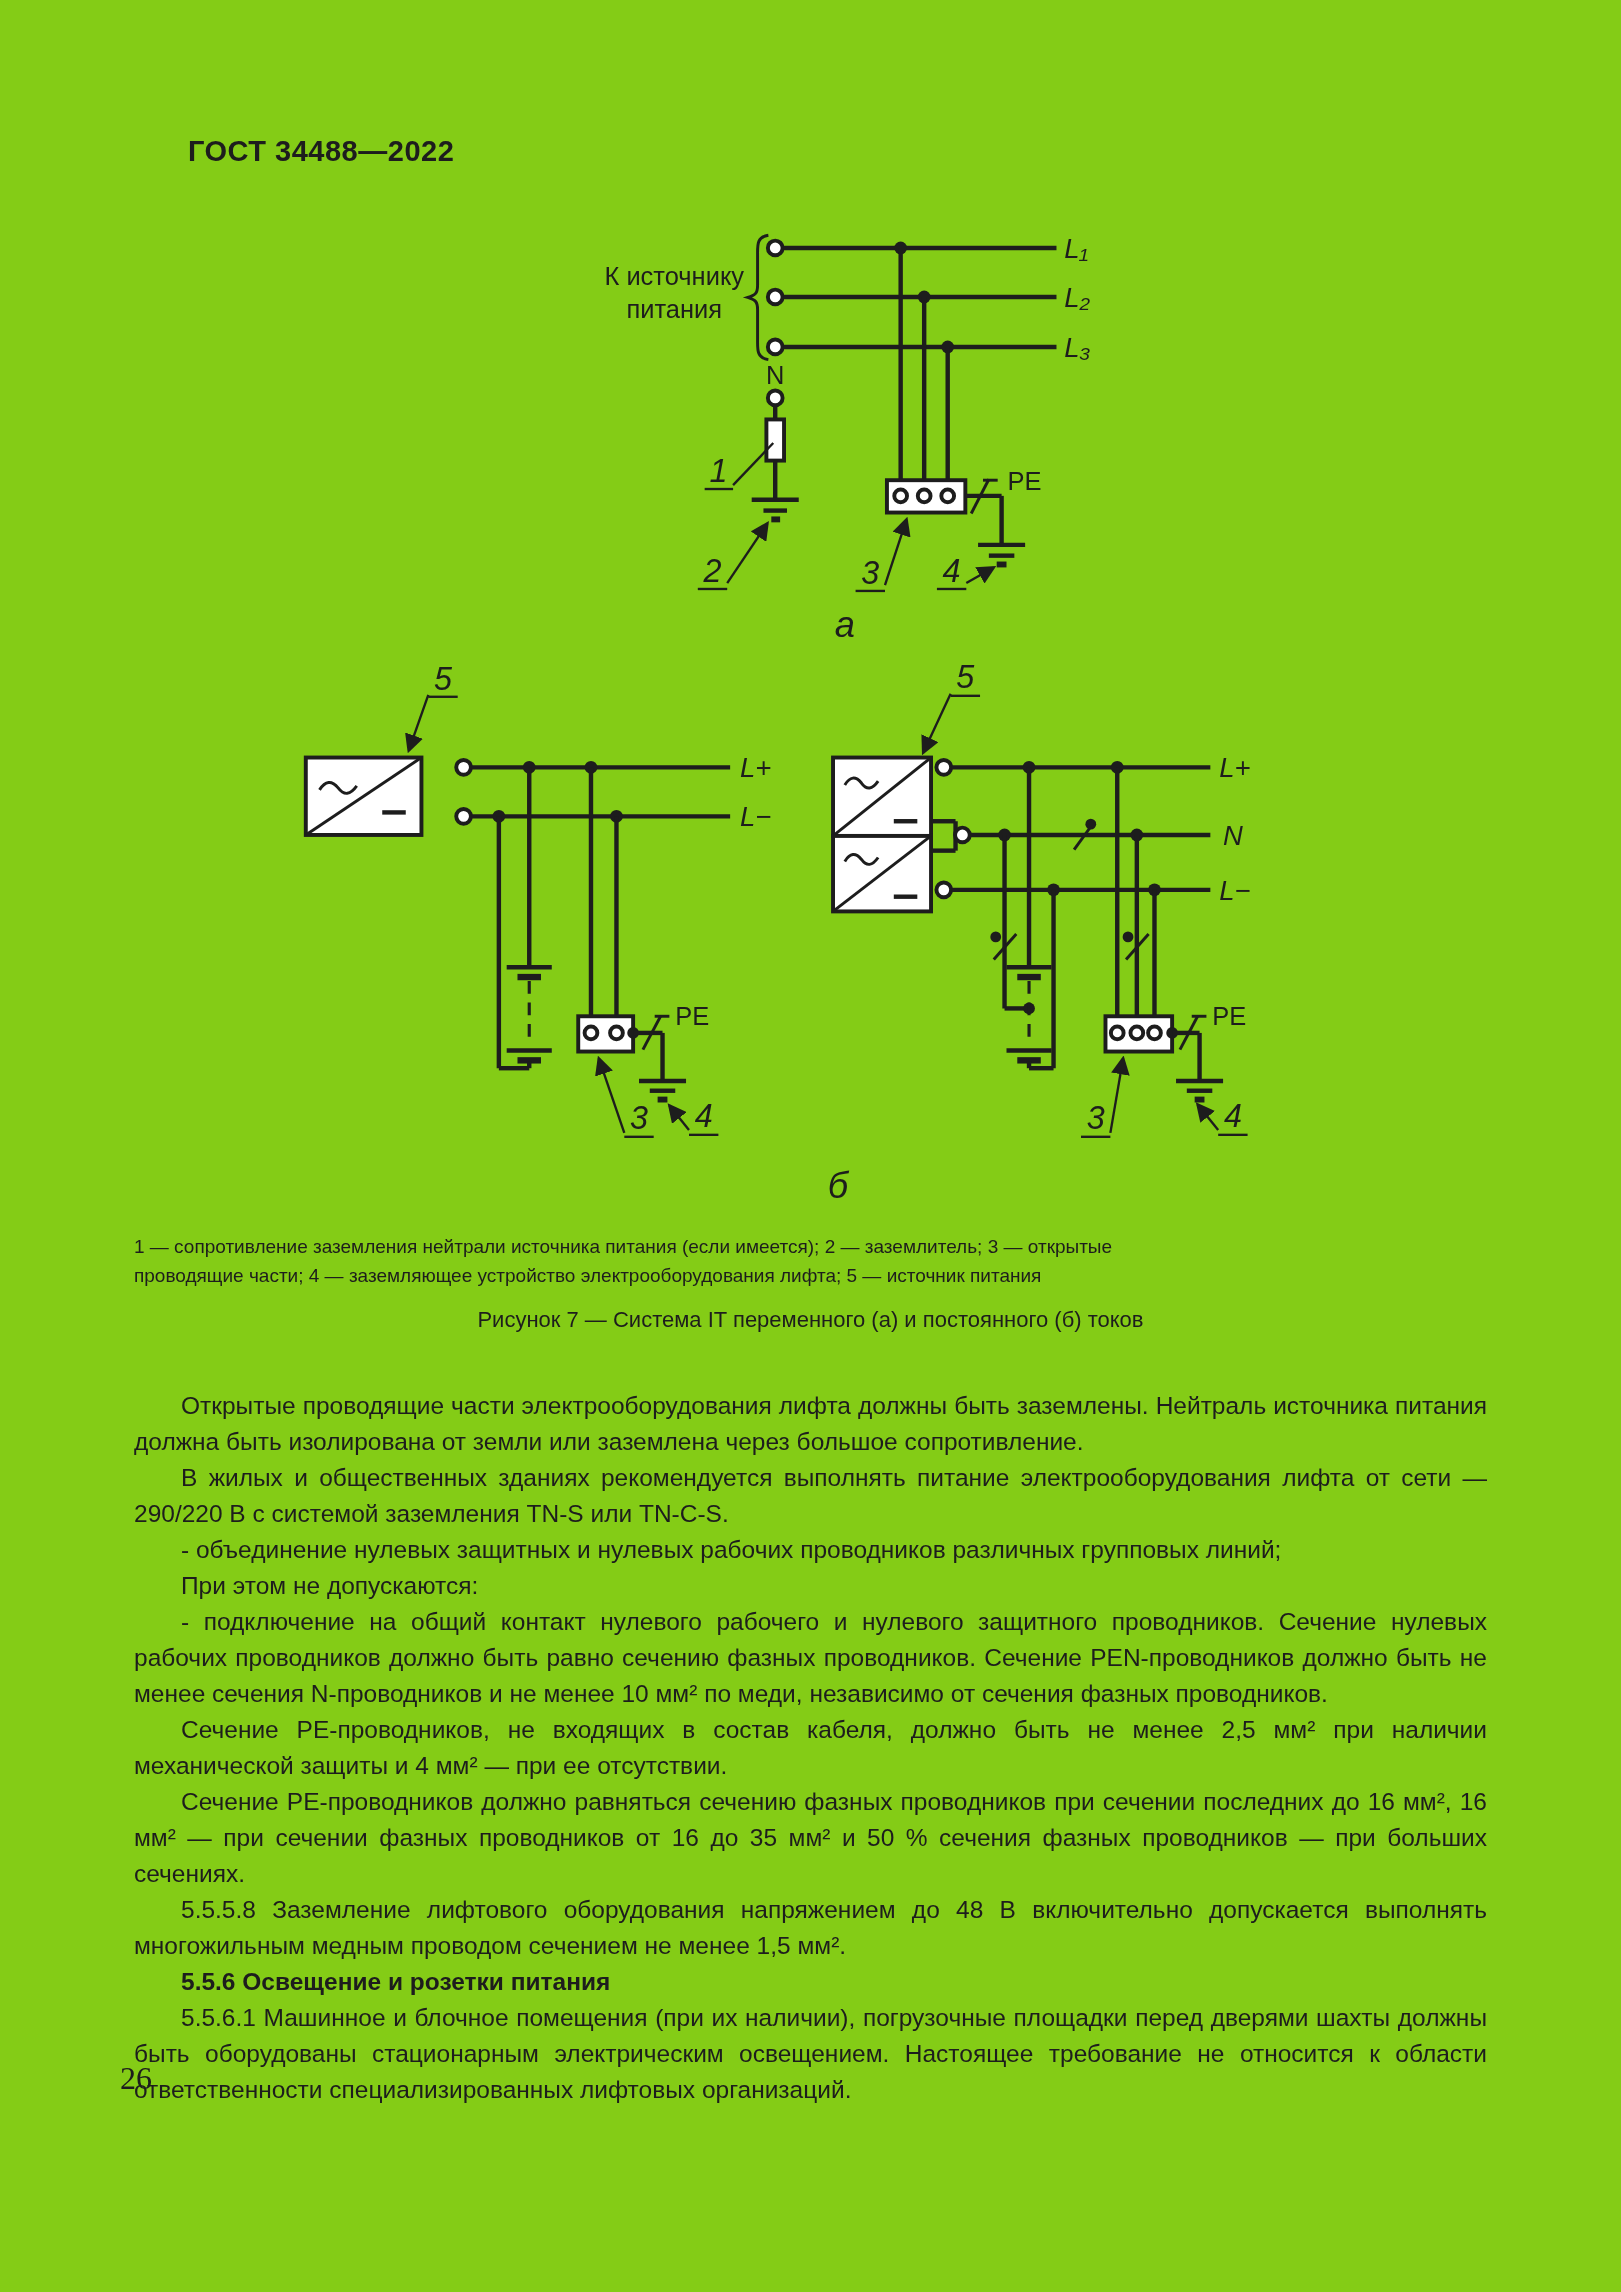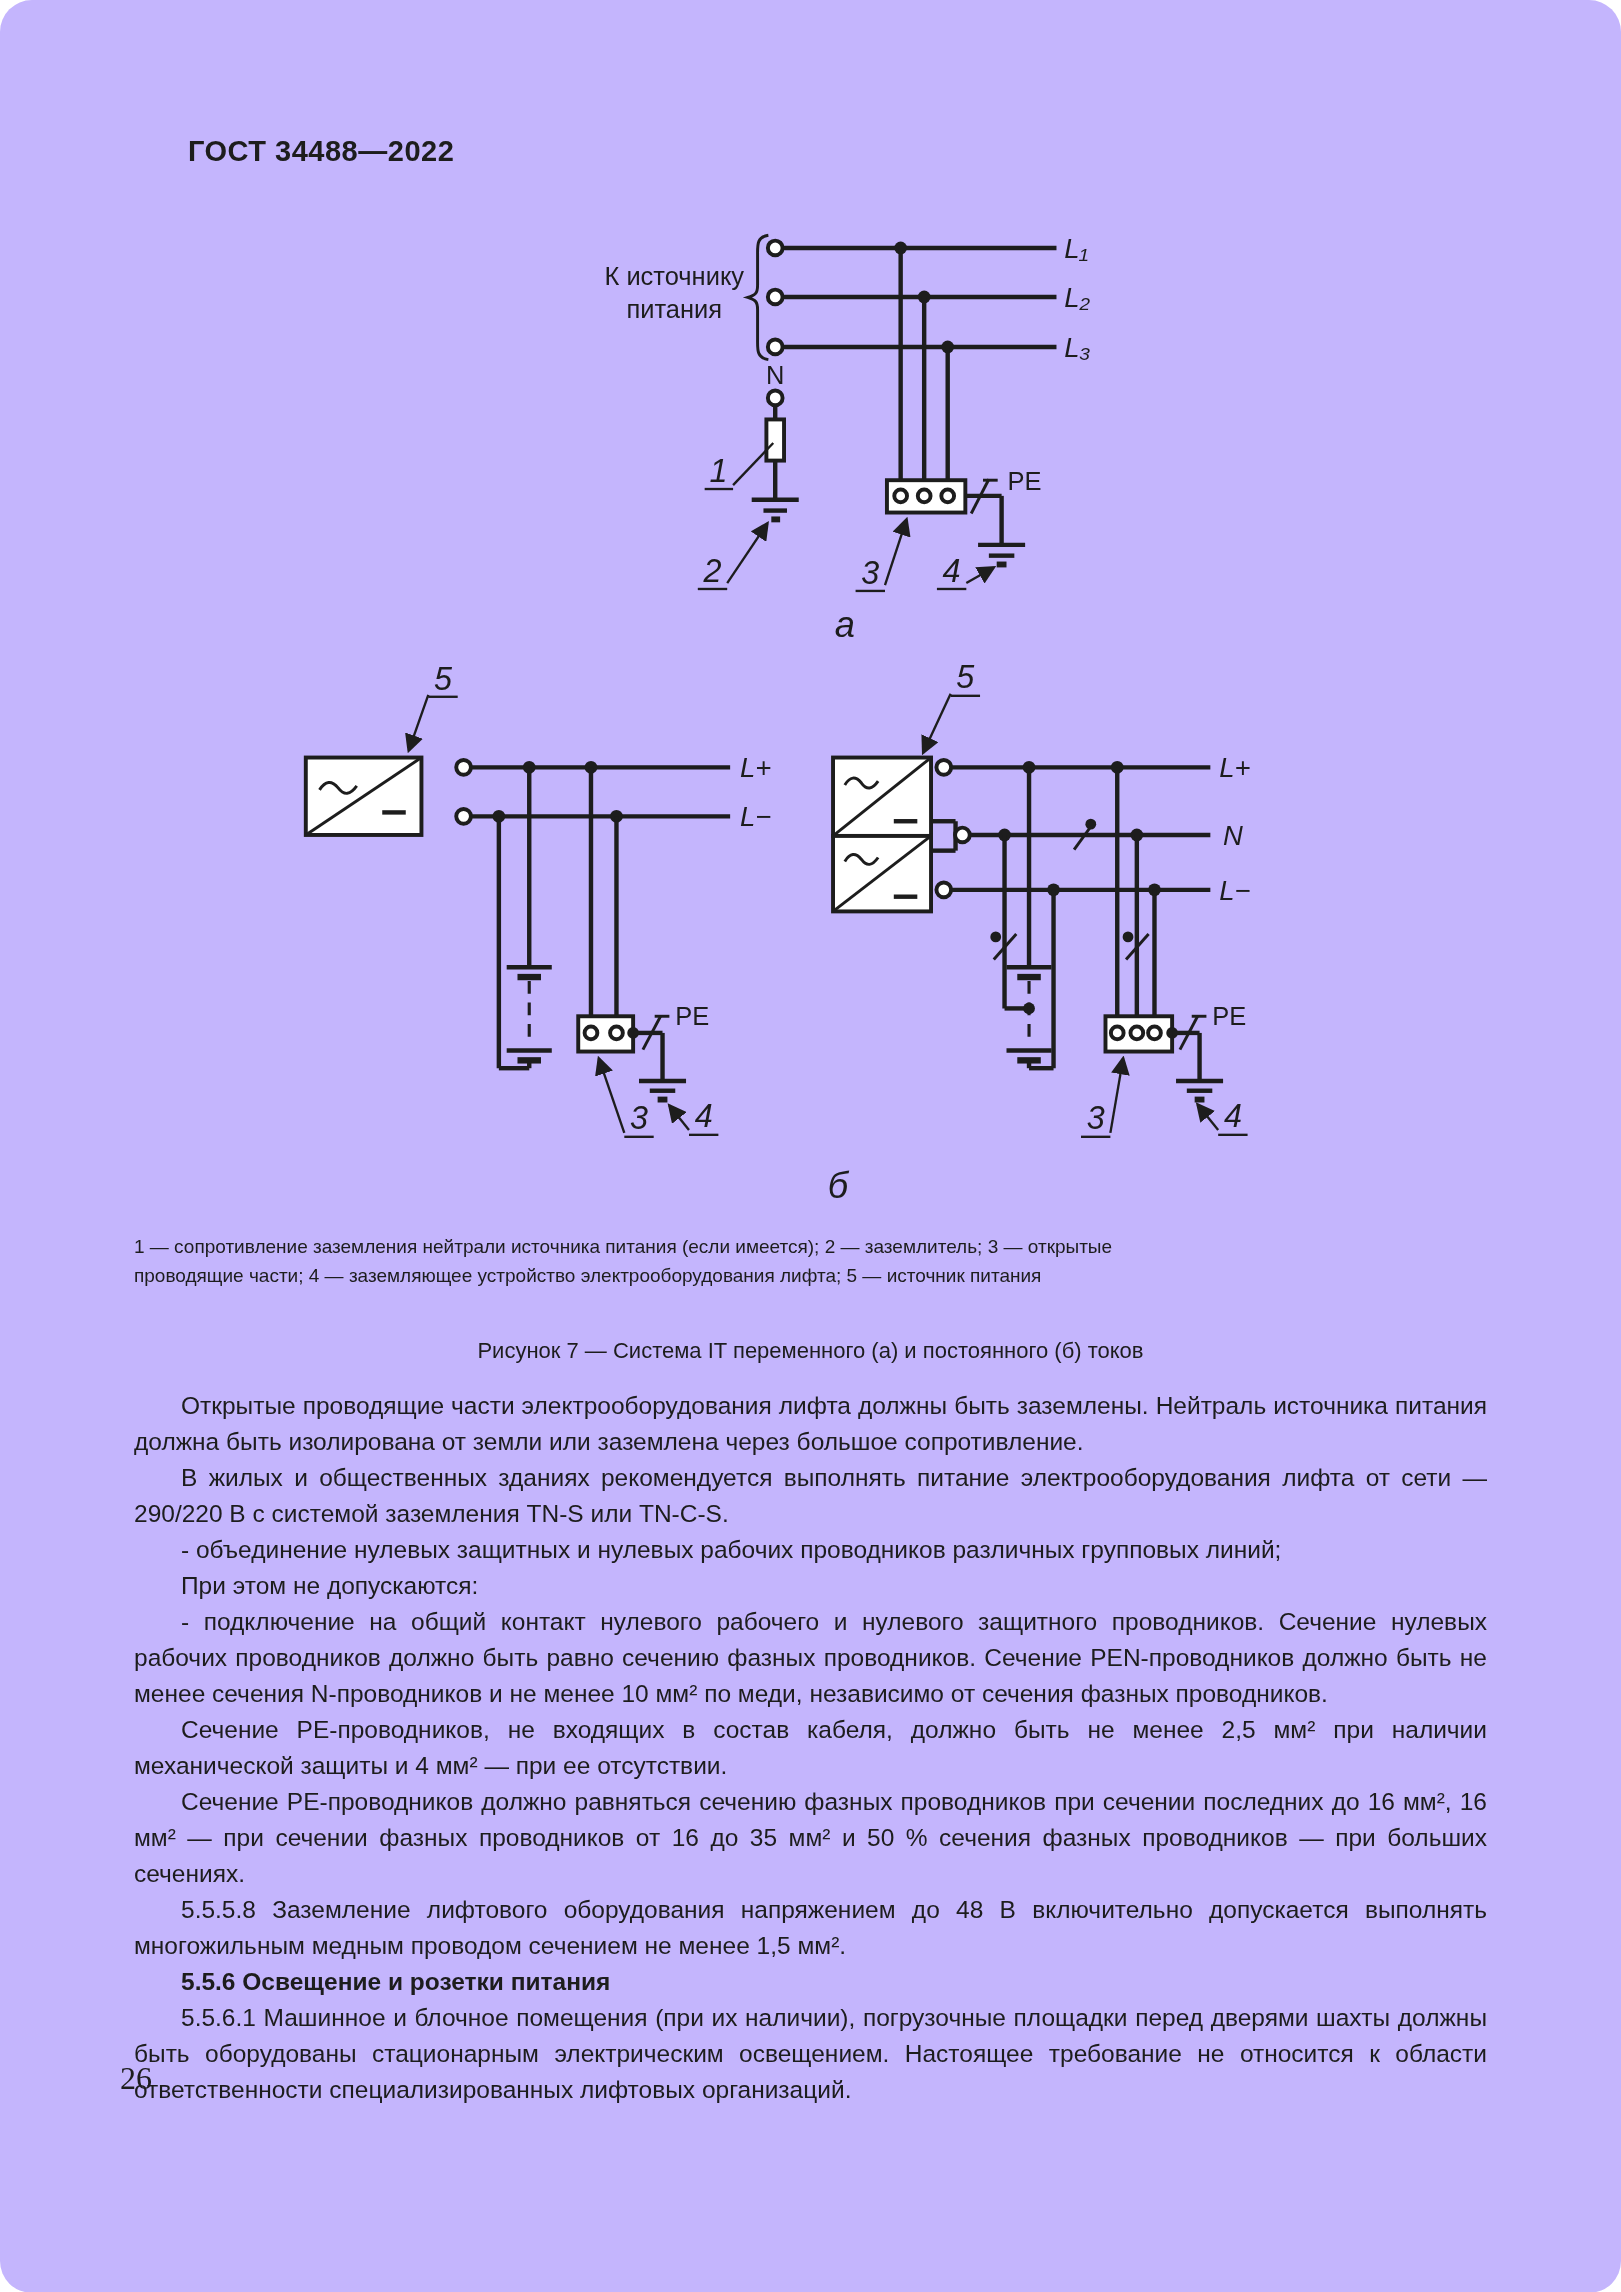--- a/index.html
+++ b/index.html
@@ -1,29 +1,29 @@
 <!DOCTYPE html>
 <html><head>
 <meta charset="utf-8">
 <style>
   html,body{margin:0;padding:0;}
   body{width:1621px;height:2293px;position:relative;background:#ffffff;
        font-family:"Liberation Sans","DejaVu Sans",sans-serif;color:#1d1d1d;}
-  .page{position:absolute;inset:0;background:#c4b5fd;border-radius:32px;}
+  .page{position:absolute;inset:0;background:#84cc16;}
   .header{position:absolute;left:188px;top:135px;font-size:29px;font-weight:bold;letter-spacing:0.5px;}
   .figure-svg{position:absolute;left:0;top:0;width:1621px;height:1225px;}
   svg text{font-family:"Liberation Sans","DejaVu Sans",sans-serif;fill:#1d1d1d;}
   .svg-label{font-size:26px;}
   .svg-line-label{font-size:28px;font-style:italic;}
   .svg-ref{font-size:33px;font-style:italic;}
   .svg-sub{font-size:37px;font-style:italic;}
   .legend{position:absolute;left:134px;width:1353px;text-align:left;font-size:19px;line-height:28px;}
   .legend-1{top:1233px;}
   .legend-2{top:1262px;}
-  .fig-caption{position:absolute;left:134px;top:1338px;width:1353px;text-align:center;font-size:22px;}
+  .fig-caption{position:absolute;left:134px;top:1307px;width:1353px;text-align:center;font-size:22px;}
   .body-text{position:absolute;left:134px;top:1388px;width:1353px;font-size:24.5px;line-height:36px;text-align:justify;}
   .body-text p{margin:0;text-indent:47px;}
   .body-text p.bold{font-weight:bold;text-align:left;}
   .page-number{position:absolute;left:120px;top:2060px;font-size:32px;font-family:Liberation Serif, serif;}
   .wire{stroke:#1d1d1d;stroke-width:4.5;fill:none;}
   .thin{stroke:#1d1d1d;stroke-width:3;fill:none;}
   .comp{stroke:#1d1d1d;stroke-width:4;fill:#fff;}
   .term{stroke:#1d1d1d;stroke-width:4;fill:#fff;}
   .dot{fill:#1d1d1d;stroke:none;}
   .leader{stroke:#1d1d1d;stroke-width:2.4;fill:none;}

